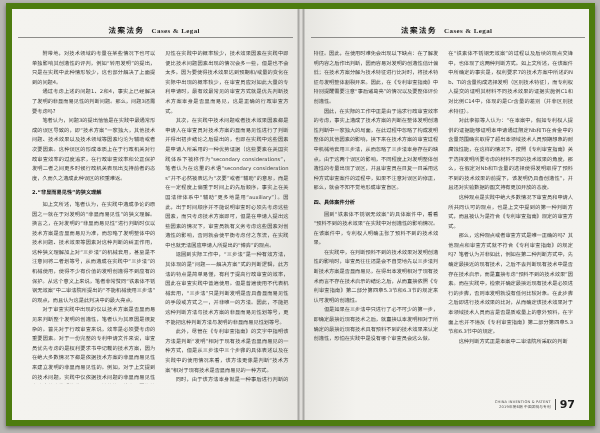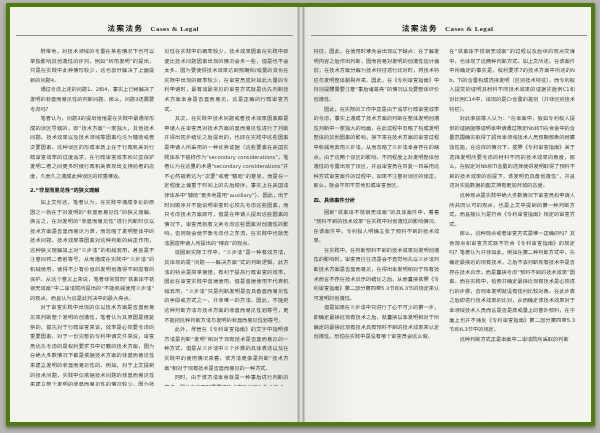--- a/index.html
+++ b/index.html
@@ -1,19 +1,19 @@
 <!DOCTYPE html>
 <html lang="zh-CN"><head>
 <meta charset="utf-8">
 <style>
   html,body{margin:0;padding:0;}
   body{font-family:"DejaVu Sans",sans-serif;background:#b7b6b3;}
   .stage{position:relative;width:600px;height:433px;background:#b7b6b3;overflow:hidden;}
   .spread{position:absolute;left:6px;top:3px;right:5px;bottom:7px;display:flex;
-          background:#000000;border:4px solid #4d7c0f;
+          background:#000000;border:6px solid #4d7c0f;
           box-shadow:0 2px 4px rgba(0,0,0,.45), inset 0 0 10px rgba(0,0,0,.10);}
   .page{flex:1;position:relative;}
   .page-left{background:linear-gradient(90deg,#f4f3ef 0%,#f3f2ee 78%,#e7e6e1 100%);}
   .page-right{background:linear-gradient(90deg,#e7e6e1 0%,#f3f2ee 18%,#f4f3ef 100%);}
   .spine{width:8px;background:linear-gradient(90deg,#d9d8d4 0%,#a8a7a3 18%,#eceae6 50%,#a8a7a3 82%,#d9d8d4 100%);}
 
   .page-header{position:absolute;top:9px;left:0;right:0;text-align:center;white-space:nowrap;}
   .hdr-cn{font-size:7.5px;font-weight:bold;color:#1c1c1c;letter-spacing:1.5px;}
   .hdr-en{font-size:7px;font-family:"Liberation Serif",serif;font-weight:bold;color:#2a2a2a;margin-left:7px;letter-spacing:.4px;}
   .header-rule{position:absolute;top:28px;left:6px;right:4px;height:1px;background:#8d8c89;}
@@ -87,16 +87,24 @@
           </div>
         <div class="col">
             <p class="para noindent">在“铁素体不锈钢无效案”的过程以及后续的观点交锋中，也体现了这两种判断方式。如上文所述，在该案件中所确定的事实是，权利要求7的技术方案中所述的Nb、Ti的含量构成选择发明（区别技术特征），而专利权人提交的证明其材料不同技术效果的证据实施例C1和对比例C14中，体现的是Cr含量的差别（并非区别技术特征）。</p>
             <p class="para">对此李振等人认为：“在本案中，假如专利权人提供的证据能够证明本申请通过限定Nb和Ti在合金中的含量范围确实取得了超出本领域技术人员预期想象的耐腐蚀性能，在这样的情况下，按照《专利审查指南》关于选择发明所要考虑的材料不同的技术效果的角度，那么，在假定对Nb和Ti含量的选择使得发明取得了预料不到的技术效果的前提下，该发明仍具备创造性”，并且还对实验数据的图文持有更加开放的态度。</p>
             <p class="para">这种观点是实践中绝大多数情况下审查员和申请人所共同认可的观点，也是上文中提到的第一种判断方式，而且被认为是符合《专利审查指南》规定的审查方式。</p>
             <p class="para">那么，这种观点或者审查方式是唯一正确的吗？其他观点和审查方式就不符合《专利审查指南》的规定吗？笔者认为并非如此，例如在第二种判断方式中，先确定最接近的现有技术，之后不去判断现有技术中是否存在技术启示，而是直接考虑“预料不到的技术效果”因素。而在实践中，检索并确定最接近现有技术是必须进行的步骤，否则本发明就没有任何比较对象。在此步骤之后即进行技术效果的比对，从而确定该技术效果对于本领域技术人员而言是否是质或量上的意外预料，在字面上也并不违反《专利审查指南》第二部分第四章5.3节和6.3节中的规定。</p>
             <p class="para">这种判断方式正是本案中二审法院所采取的判断</p>
           </div>
       </div>
 
+      <div class="page-footer footer-right">
+        <span class="footer-meta">
+          <span>CHINA INVENTION &amp; PATENT</span>
+          <span>2019年第6期 中国发明与专利</span>
+        </span>
+        <span class="footer-divider"></span>
+        <span class="page-num">97</span>
+      </div>
     </div>
 
   </div>
 </div>
 
 </body></html>

